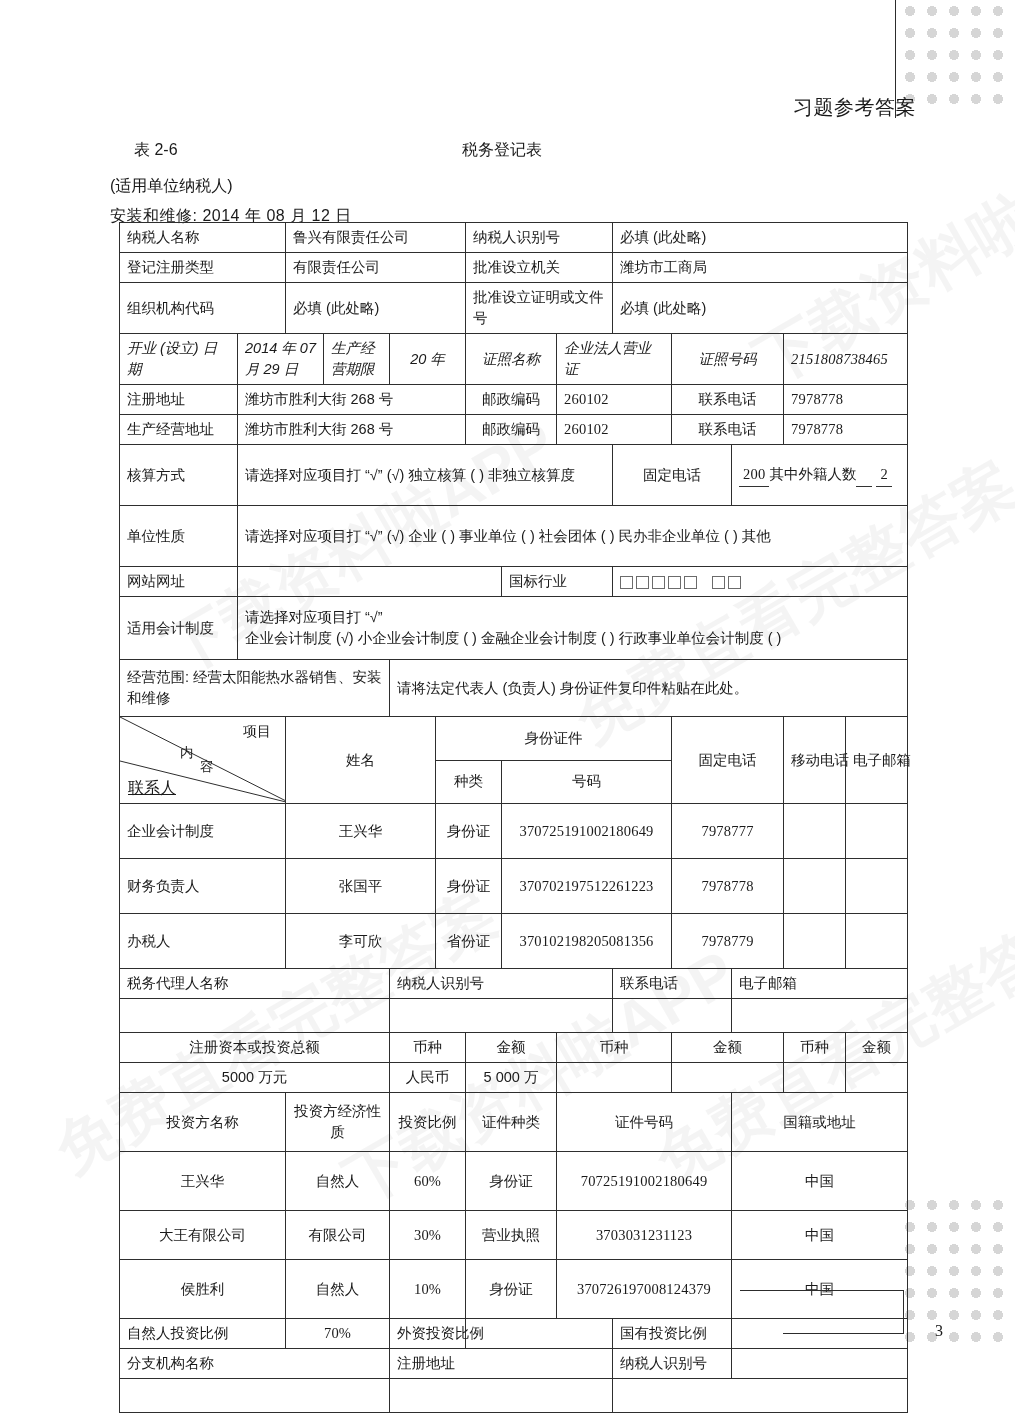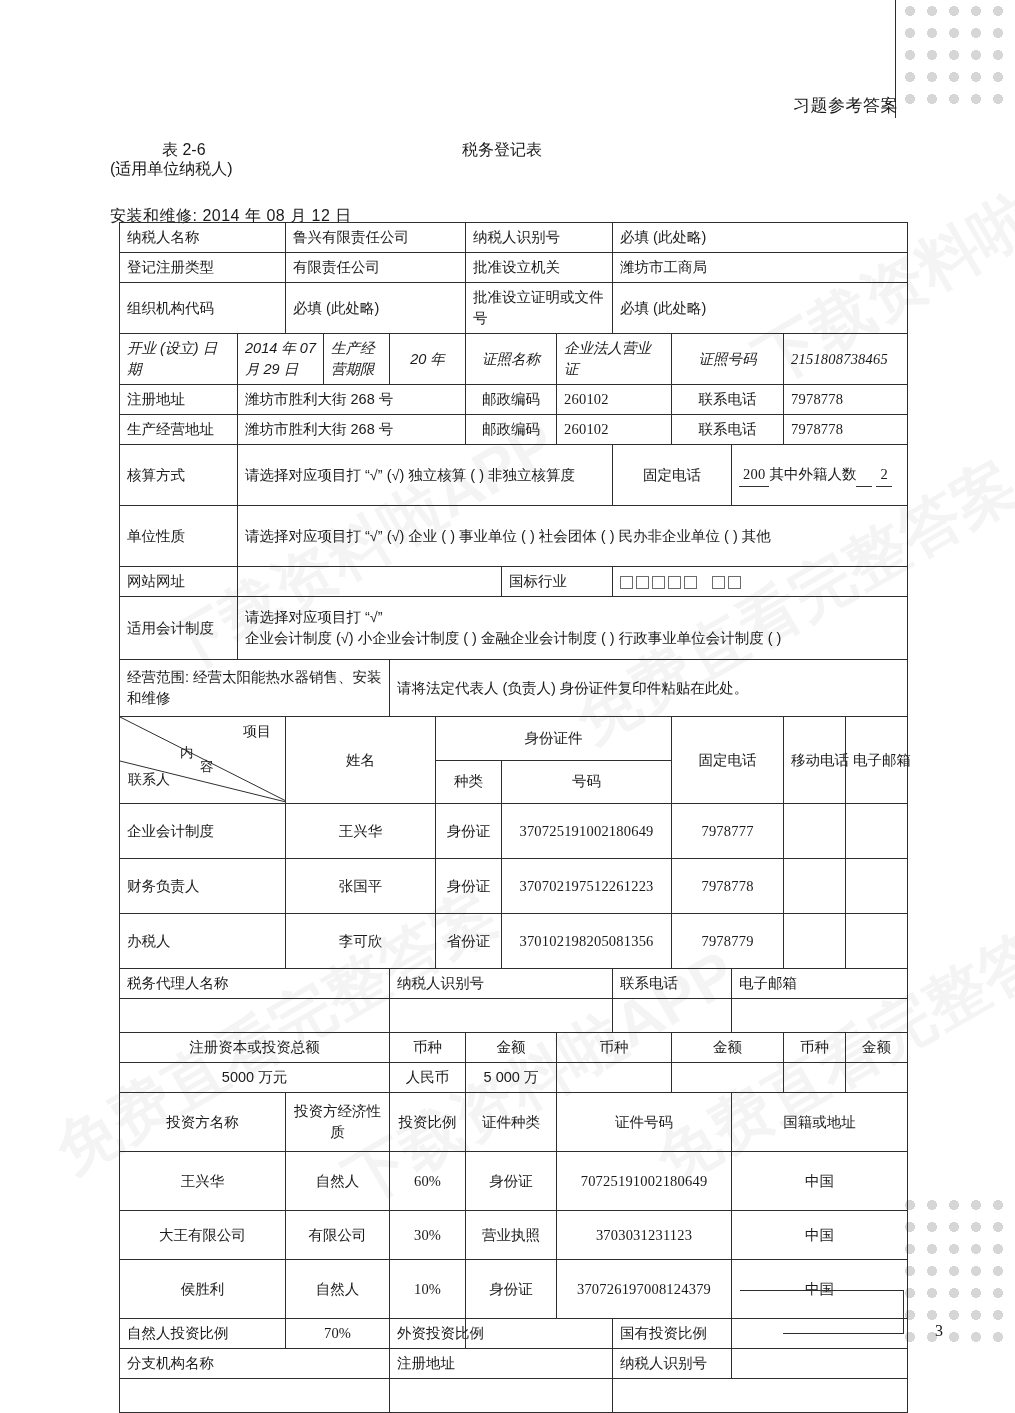--- a/index.html
+++ b/index.html
@@ -35,21 +35,21 @@
     top: 0;
     left: 895px;
     width: 1px;
     height: 118px;
     background: #2c2c2c;
   }
   #header-label {
     position: absolute;
     top: 94px;
     left: 793px;
-    font-size: 17px;
+    font-size: 20px;
     letter-spacing: 0.5px;
     white-space: nowrap;
   }
 
   
   #watermark {
     position: absolute;
     left: 0; top: 0;
     width: 1015px; height: 1413px;
     pointer-events: none;
@@ -74,25 +74,25 @@
 
   
   #content { position: relative; z-index: 2; }
   .title-row {
     position: absolute;
     top: 140px;
     left: 110px;
     width: 800px;
     font-size: 16px;
   }
-  .title-row .tnum { position: absolute; left: 52px; }
+  .title-row .tnum { position: absolute; left: 24px; }
   .title-row .tname { position: absolute; left: 352px; }
   #subtitle {
     position: absolute;
-    top: 159px; left: 110px;
+    top: 176px; left: 110px;
     font-size: 16px;
   }
   #fill-date {
     position: absolute;
     top: 206px; left: 110px;
     font-size: 16px;
     letter-spacing: 0.5px;
   }
 
   
@@ -140,21 +140,21 @@
   .split-cell {
     position: relative;
     height: 86px;
     padding: 0 !important;
     overflow: hidden;
   }
   .split-cell svg { position: absolute; left: 0; top: 0; }
   .split-cell .s-item   { position: absolute; right: 14px; top: 4px;  font-size: 14px; }
   .split-cell .s-inner1 { position: absolute; left: 60px;  top: 26px; font-size: 13.5px; }
   .split-cell .s-inner2 { position: absolute; left: 80px;  top: 40px; font-size: 13.5px; }
-  .split-cell .s-contact{ position: absolute; left: 8px;   bottom: 14px; font-size: 14px; }
+  .split-cell .s-contact{ position: absolute; left: 8px;   bottom: 4px; font-size: 16px; text-decoration: underline; }
 
   
   #footer-rule {
     position: absolute;
     left: 783px;
     top: 1333px;
     width: 120px;
     height: 1px;
     background: #2c2c2c;
   }

